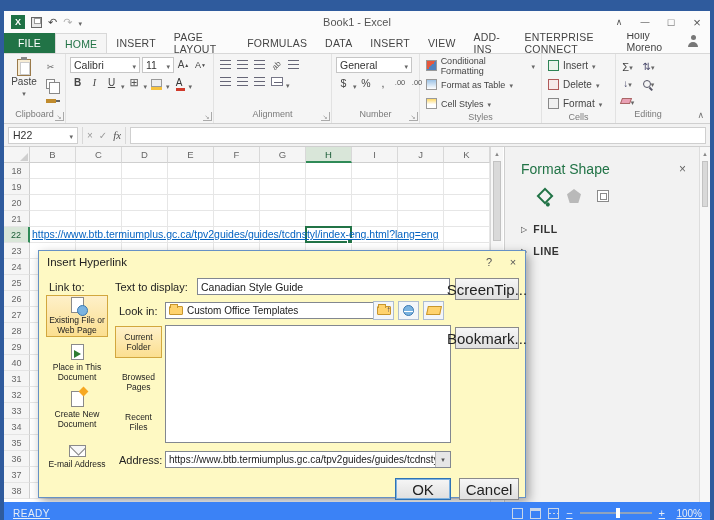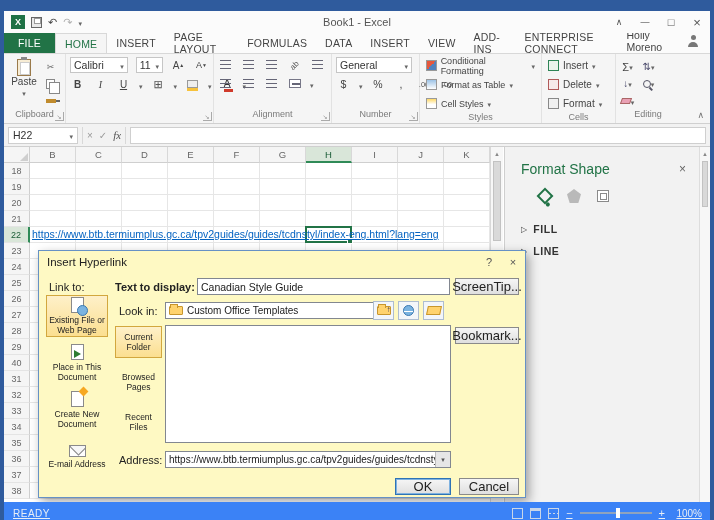--- a/index.html
+++ b/index.html
@@ -37,21 +37,21 @@
   .ic-person::after{content:""; position:absolute; bottom:0; left:1px; width:10px; height:5px; border-radius:5px 5px 0 0; background:#777;}
 
   
   .ribbon { height:70px; background:#f5f5f5; display:flex; position:relative; border-bottom:1px solid #d0d0d0; }
   .grp { display:flex; flex-direction:column; position:relative; border-right:1px solid #e2e2e2; padding:3px 4px 0 4px; }
   .grp-body { flex:1; display:flex; gap:3px; }
   .grp-label { height:14px; text-align:center; font-size:9px; color:#7a7a7a; position:relative; }
   .launcher { position:absolute; right:1px; bottom:2px; font-size:6px; color:#888; width:9px; height:9px; border-right:1px solid #aaa; border-bottom:1px solid #aaa; display:flex; align-items:center; justify-content:center; }
   .launcher::after{content:"↘";}
   .rowstack { display:flex; flex-direction:column; gap:2px; justify-content:flex-start; }
-  .iconrow { display:flex; align-items:center; gap:8px; }
+  .iconrow { display:flex; align-items:flex-start; gap:2px; }
   .sbtn { min-width:15px; height:15px; display:flex; align-items:center; justify-content:center; font-size:10px; color:#444; }
   .combo { background:#fff; border:1px solid #c6c6c6; height:16px; display:flex; align-items:center; font-size:10.5px; color:#333; padding:0 3px; gap:2px; }
   .combo .cv { flex:1; overflow:hidden; white-space:nowrap; }
 
   
   .paste-btn { width:32px; display:flex; flex-direction:column; align-items:center; font-size:10px; color:#444; padding-top:2px; }
   .ic-clipboard { width:14px; height:17px; border:1px solid #9a7a4a; background:#f7ecd4; position:relative; }
   .ic-clipboard::before{content:""; position:absolute; top:-3px; left:3px; width:6px; height:3px; background:#8a8a8a;}
   .ic-clipboard::after{content:""; position:absolute; left:2px; top:2px; width:8px; height:11px; background:#fff; border:1px solid #ccc;}
   .clip-mini { display:flex; flex-direction:column; gap:2px; padding-top:2px; }
@@ -157,21 +157,21 @@
   .dlg-titlebar { height:22px; display:flex; align-items:center; padding-left:8px; }
   .dlg-title { font-size:11.5px; color:#222; }
   .dlg-tbtns { margin-left:auto; display:flex; }
   .dlg-tbtn { width:24px; height:20px; display:flex; align-items:center; justify-content:center; color:#555; font-size:11px; }
   .dlg-label { position:absolute; color:#222; }
   .dlg-input { position:absolute; background:#fff; border:1px solid #828790; height:17px; display:flex; align-items:center; padding:0 3px; font-size:10.5px; overflow:hidden; white-space:nowrap; }
   .dlg-combo { position:absolute; background:#fff; border:1px solid #828790; height:17px; display:flex; align-items:stretch; font-size:10px; overflow:hidden; }
   .dlg-combo .txt { flex:1; display:flex; align-items:center; gap:4px; padding:0 3px; white-space:nowrap; overflow:hidden; }
   .dlg-combo .drop { width:15px; background:#e6e6e6; border-left:1px solid #bbb; display:flex; align-items:center; justify-content:center; font-size:7px; color:#555; }
   .dlg-combo .drop::after{content:"▾";}
-  .win-btn { position:absolute; height:17px; background:linear-gradient(#f6f6f6,#dfdfdf); border:1px solid #8a8a8a; display:flex; align-items:center; justify-content:center; font-size:13px; color:#222; }
+  .win-btn { position:absolute; height:22px; background:linear-gradient(#f6f6f6,#dfdfdf); border:1px solid #8a8a8a; display:flex; align-items:center; justify-content:center; font-size:15px; color:#222; }
   .win-btn.default { border:1px solid #2f73b5; box-shadow:0 0 0 1px #7fb2e0 inset; }
   .linkto-label-pos { position:absolute; left:10px; top:30px; }
   #linkto-items { position:absolute; left:7px; top:44px; width:62px; display:flex; flex-direction:column; gap:5px; }
   .linkto-item { height:42px; display:flex; flex-direction:column; align-items:center; justify-content:center; gap:3px; text-align:center; font-size:8.5px; color:#222; line-height:1.15; border:1px solid transparent; }
   .linkto-item.sel { background:linear-gradient(#fef0c9,#fbdf90); border:1px solid #d2a73e; }
   .ic-doc { width:13px; height:16px; background:#fff; border:1px solid #8a8a8a; position:relative; }
   .ic-doc.web::after{content:""; position:absolute; right:-5px; bottom:-4px; width:9px; height:9px; border-radius:50%; background:#7ab3e0; border:1px solid #3a78b0;}
   .ic-doc.place::after{content:""; position:absolute; left:2px; top:5px; width:0; height:0; border-left:7px solid #2e7d32; border-top:4px solid transparent; border-bottom:4px solid transparent;}
   .ic-doc.newdoc::after{content:""; position:absolute; right:-4px; top:-4px; width:7px; height:7px; background:#f6a821; transform:rotate(45deg);}
   .ic-mail { width:17px; height:12px; background:#fff; border:1px solid #8a8a8a; position:relative; overflow:hidden; }
@@ -797,21 +797,21 @@
             <div class="linkto-item">
               <span class="ic-doc newdoc"></span>
               <div>Create New Document</div>
             </div>
             <div class="linkto-item">
               <span class="ic-mail"></span>
               <div>E-mail Address</div>
             </div>
           </div>
 
-        <span class="dlg-label" style="left:76px; top:30px;font-weight:bold;">Text to display:</span>
+        <span class="dlg-label" style="left:76px; top:30px;">Text to display:</span>
         <div class="dlg-input" style="left:158px; top:27px; width:253px;">
           <span>Canadian Style Guide</span>
         </div>
         <div class="win-btn" style="left:416px; top:27px; width:64px;">ScreenTip...</div>
 
         <span class="dlg-label" style="left:80px; top:54px;">Look in:</span>
         <div class="dlg-combo" style="left:126px; top:51px; width:226px;">
           <span class="txt">
               <span class="ic-folder"></span>
               <span>Custom Office Templates</span>

